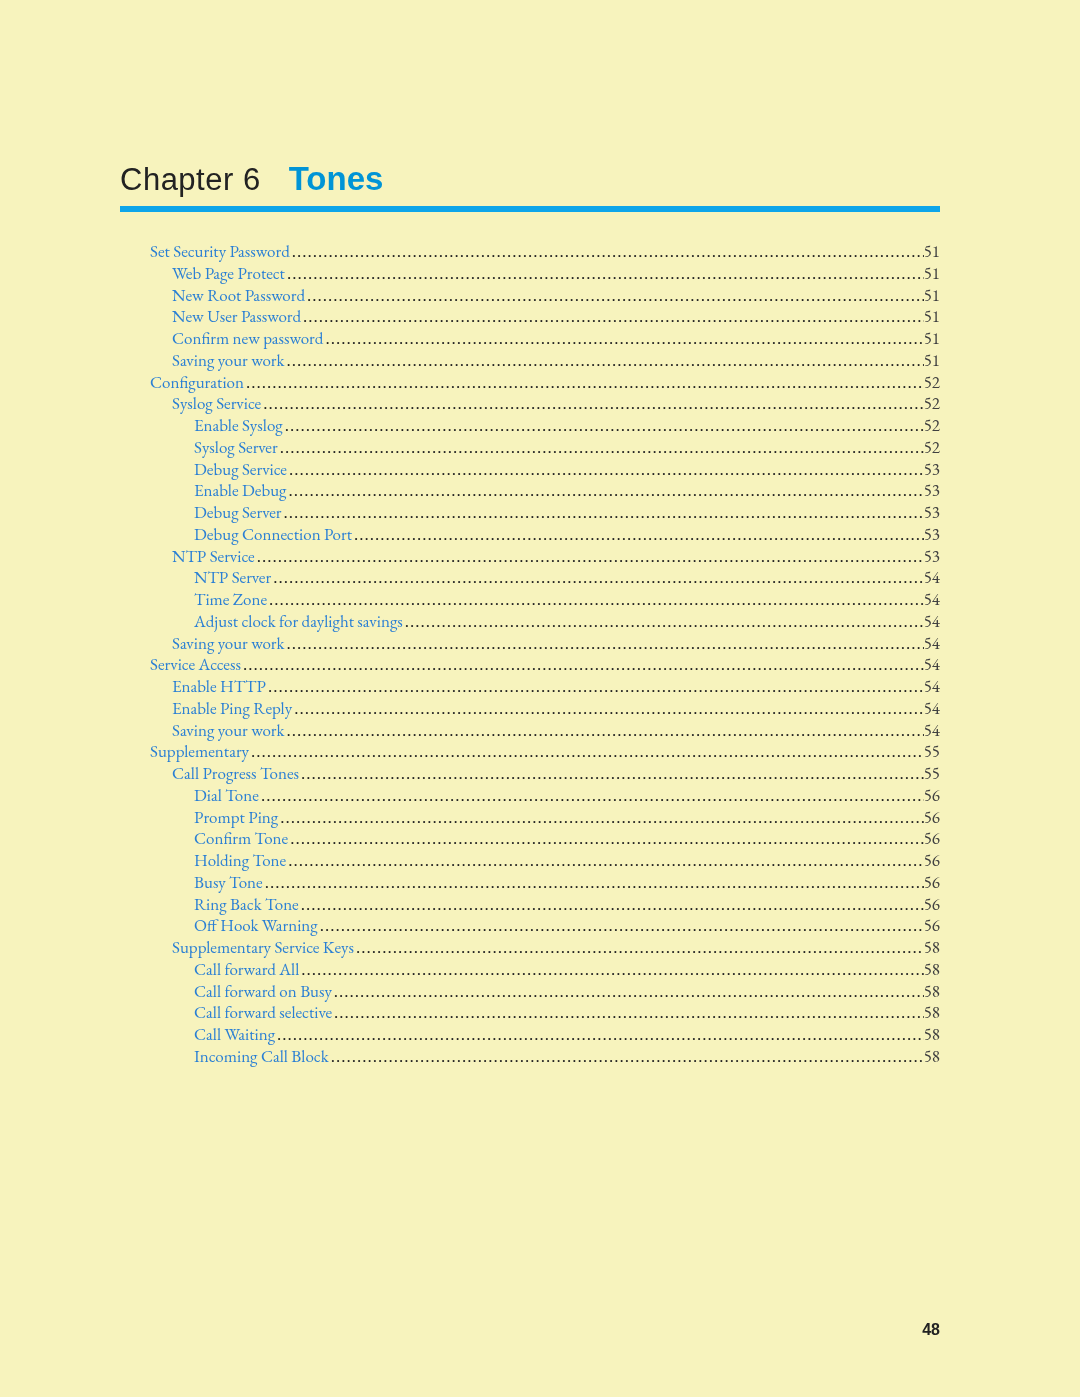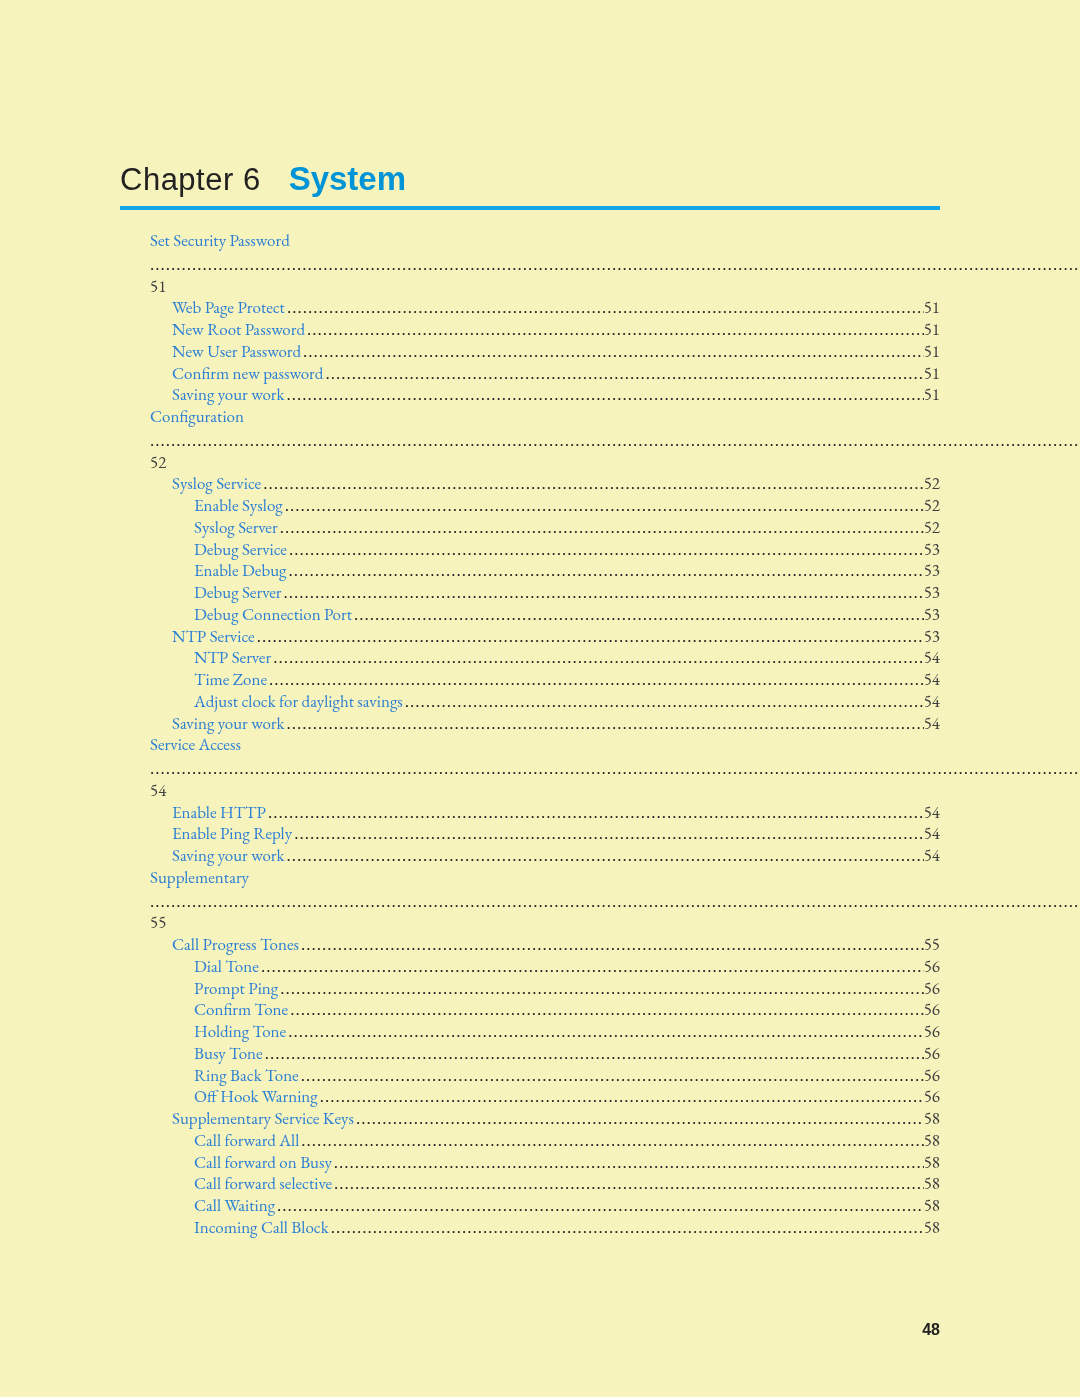--- a/index.html
+++ b/index.html
@@ -14,23 +14,23 @@
     width: 1080px;
     min-height: 1397px;
     padding: 160px 140px 60px 120px;
     background: #f7f3bd;
     position: relative;
   }
   .chapter-head {
     display: flex;
     align-items: baseline;
     gap: 28px;
-    border-bottom: 4px solid #0ea5e9;
+    border-bottom: 6px solid #0ea5e9;
     padding-bottom: 8px;
-    margin-bottom: 20px;
+    margin-bottom: 29px;
   }
   .chapter-label {
     font-family: "Futura PT", Futura, "Century Gothic", "Avant Garde", sans-serif;
     font-size: 31px;
     font-weight: 400;
     color: #222;
     letter-spacing: 0.5px;
     white-space: pre;
   }
   .chapter-title {
@@ -70,41 +70,41 @@
     color: #222;
   }
   .toc-row .leader::after {
     content: "..............................................................................................................................................................................................................";
     letter-spacing: 1px;
   }
   .toc-row .page-no {
     color: #404040;
     padding-left: 0px;
   }
-  .lvl-0 { padding-left: 30px; flex-direction: column; }
+  .lvl-0 { padding-left: 30px; }
   .lvl-1 { padding-left: 52px; justify-content: center; }
   .lvl-2 { padding-left: 74px; align-items: flex-end; }
   .page-number {
     position: absolute;
     bottom: 58px;
     right: 140px;
     font-family: "Futura PT", Futura, "Century Gothic", "Avant Garde", sans-serif;
     font-weight: 800;
     font-size: 16px;
     color: #222;
     margin-top: 27px;
   }
 </style>
 </head>
 <body>
 
 <div class="page">
   <div class="chapter-head">
     <span class="chapter-label">Chapter 6</span>
-    <span class="chapter-title">System</span>
+    <span class="chapter-title">Tones</span>
   </div>
 
 
   <div class="toc" id="toc">
       <div class="toc-row lvl-0">
         <span class="label">Set Security Password</span>
         <span class="space"></span>
         <span class="leader"></span>
         <span class="page-no">51</span>
       </div>

